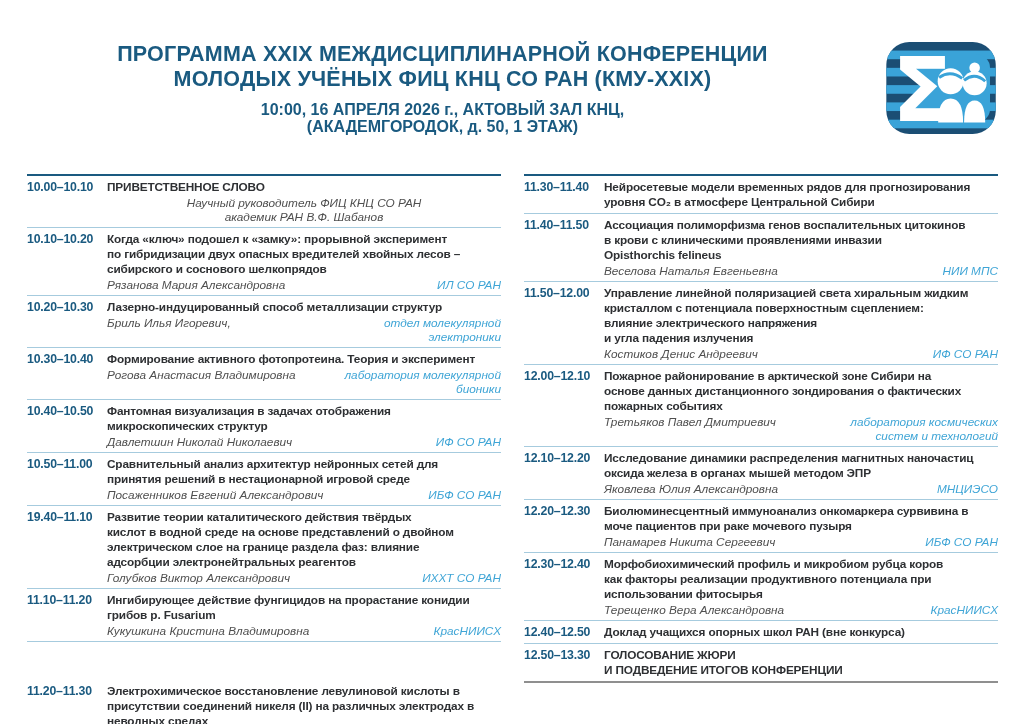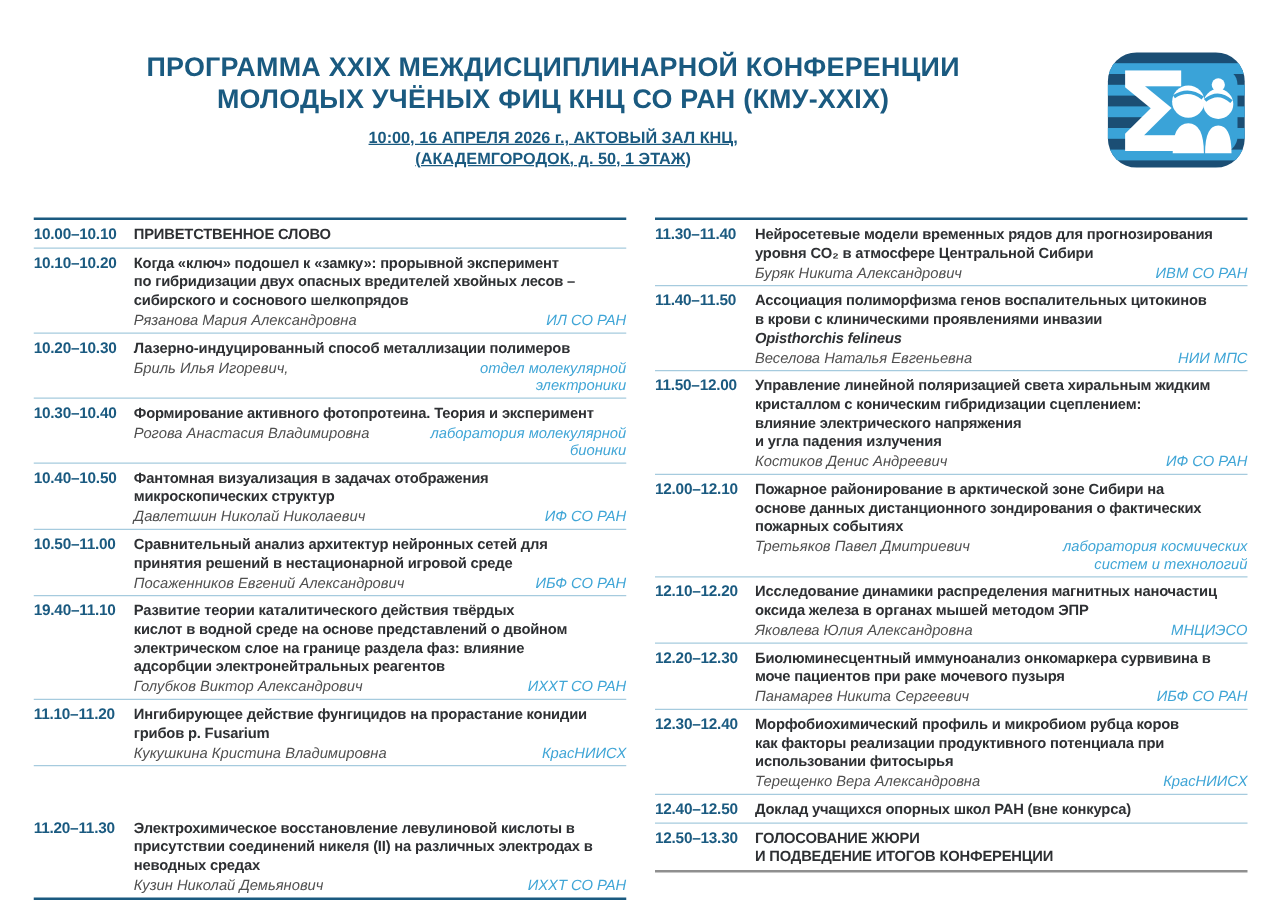--- a/index.html
+++ b/index.html
@@ -21,21 +21,21 @@
   
   .header{
     position:absolute; top:40px; left:36px; right:24px;
     display:flex; align-items:flex-start;gap:31px;
   }
   .header-text{flex:1; text-align:center; color:var(--dark); padding-top:2px;}
   .header-title{
     font-weight:bold; font-size:21.5px; line-height:25px; letter-spacing:0.2px;
   }
   .header-subtitle{
-    font-weight:bold; font-size:13px; line-height:16.5px; margin-top:10px;text-decoration:underline;
+    font-weight:bold; font-size:16px; line-height:16.5px; margin-top:10px;
   }
   .logo{flex:0 0 116px; margin-left:4px;}
   
   .columns{
     position:absolute; top:174px; left:27px; width:971px;
     display:flex; gap:23px;
   }
   .col{flex:1; min-width:0; border-top:2.5px solid var(--dark);}
   .entry{
     display:flex; align-items:flex-start;
@@ -49,21 +49,21 @@
     font-weight:bold; font-size:12.3px; line-height:15px;
     color:var(--dark); letter-spacing:-0.2px;
   }
   .ebody{flex:1; min-width:0; padding-left:2px;}
   .title{
     font-weight:bold; color:var(--text-dark);
     font-size:11.8px; line-height:15px; letter-spacing:-0.15px;
     text-align:left;
   }
   .title > div{white-space:nowrap;}
-  .title .it{font-style:italic;}
+  .title .it{}
   .note{
     font-style:italic; color:var(--text-gray);
     font-size:11.8px; line-height:14px; text-align:center; margin-top:1px;
   }
   .meta{
     display:flex; justify-content:space-between; align-items:flex-start;
     font-style:italic; font-size:11.8px; line-height:14px; margin-top:1px;
   }
   .speaker{color:var(--text-gray); white-space:nowrap;}
   .aff{color:var(--accent); text-align:right; margin-left:10px; white-space:nowrap;}
@@ -113,20 +113,24 @@
 </div>
 
 <div class="columns">
   <div class="col col-left" id="col-left">
       <div class="entry">
         <div class="time">10.00–10.10</div>
         <div class="ebody">
           <div class="title">
             <div>ПРИВЕТСТВЕННОЕ СЛОВО</div>
           </div>
+          <div class="note">
+            <div>Научный руководитель ФИЦ КНЦ СО РАН</div>
+            <div>академик РАН В.Ф. Шабанов</div>
+          </div>
         </div>
       </div>
       <div class="entry">
         <div class="time">10.10–10.20</div>
         <div class="ebody">
           <div class="title">
             <div>Когда «ключ» подошел к «замку»: прорывной эксперимент</div>
             <div>по гибридизации двух опасных вредителей хвойных лесов –</div>
             <div>сибирского и соснового шелкопрядов</div>
           </div>
@@ -135,21 +139,21 @@
             <span class="aff">
               <div>ИЛ СО РАН</div>
             </span>
           </div>
         </div>
       </div>
       <div class="entry">
         <div class="time">10.20–10.30</div>
         <div class="ebody">
           <div class="title">
-            <div>Лазерно-индуцированный способ металлизации полимеров</div>
+            <div>Лазерно-индуцированный способ металлизации структур</div>
           </div>
           <div class="meta">
             <span class="speaker">Бриль Илья Игоревич,</span>
             <span class="aff">
               <div>отдел молекулярной</div>
               <div>электроники</div>
             </span>
           </div>
         </div>
       </div>
@@ -248,26 +252,20 @@
       </div>
     </div>
   <div class="col col-right" id="col-right">
       <div class="entry">
         <div class="time">11.30–11.40</div>
         <div class="ebody">
           <div class="title">
             <div>Нейросетевые модели временных рядов для прогнозирования</div>
             <div>уровня CO₂ в атмосфере Центральной Сибири</div>
           </div>
-          <div class="meta">
-            <span class="speaker">Буряк Никита Александрович</span>
-            <span class="aff">
-              <div>ИВМ СО РАН</div>
-            </span>
-          </div>
         </div>
       </div>
       <div class="entry">
         <div class="time">11.40–11.50</div>
         <div class="ebody">
           <div class="title">
             <div>Ассоциация полиморфизма генов воспалительных цитокинов</div>
             <div>в крови с клиническими проявлениями инвазии</div>
             <div class="it">Opisthorchis felineus</div>
           </div>
@@ -277,21 +275,21 @@
               <div>НИИ МПС</div>
             </span>
           </div>
         </div>
       </div>
       <div class="entry">
         <div class="time">11.50–12.00</div>
         <div class="ebody">
           <div class="title">
             <div>Управление линейной поляризацией света хиральным жидким</div>
-            <div>кристаллом с коническим гибридизации сцеплением:</div>
+            <div>кристаллом с потенциала поверхностным сцеплением:</div>
             <div>влияние электрического напряжения</div>
             <div>и угла падения излучения</div>
           </div>
           <div class="meta">
             <span class="speaker">Костиков Денис Андреевич</span>
             <span class="aff">
               <div>ИФ СО РАН</div>
             </span>
           </div>
         </div>

